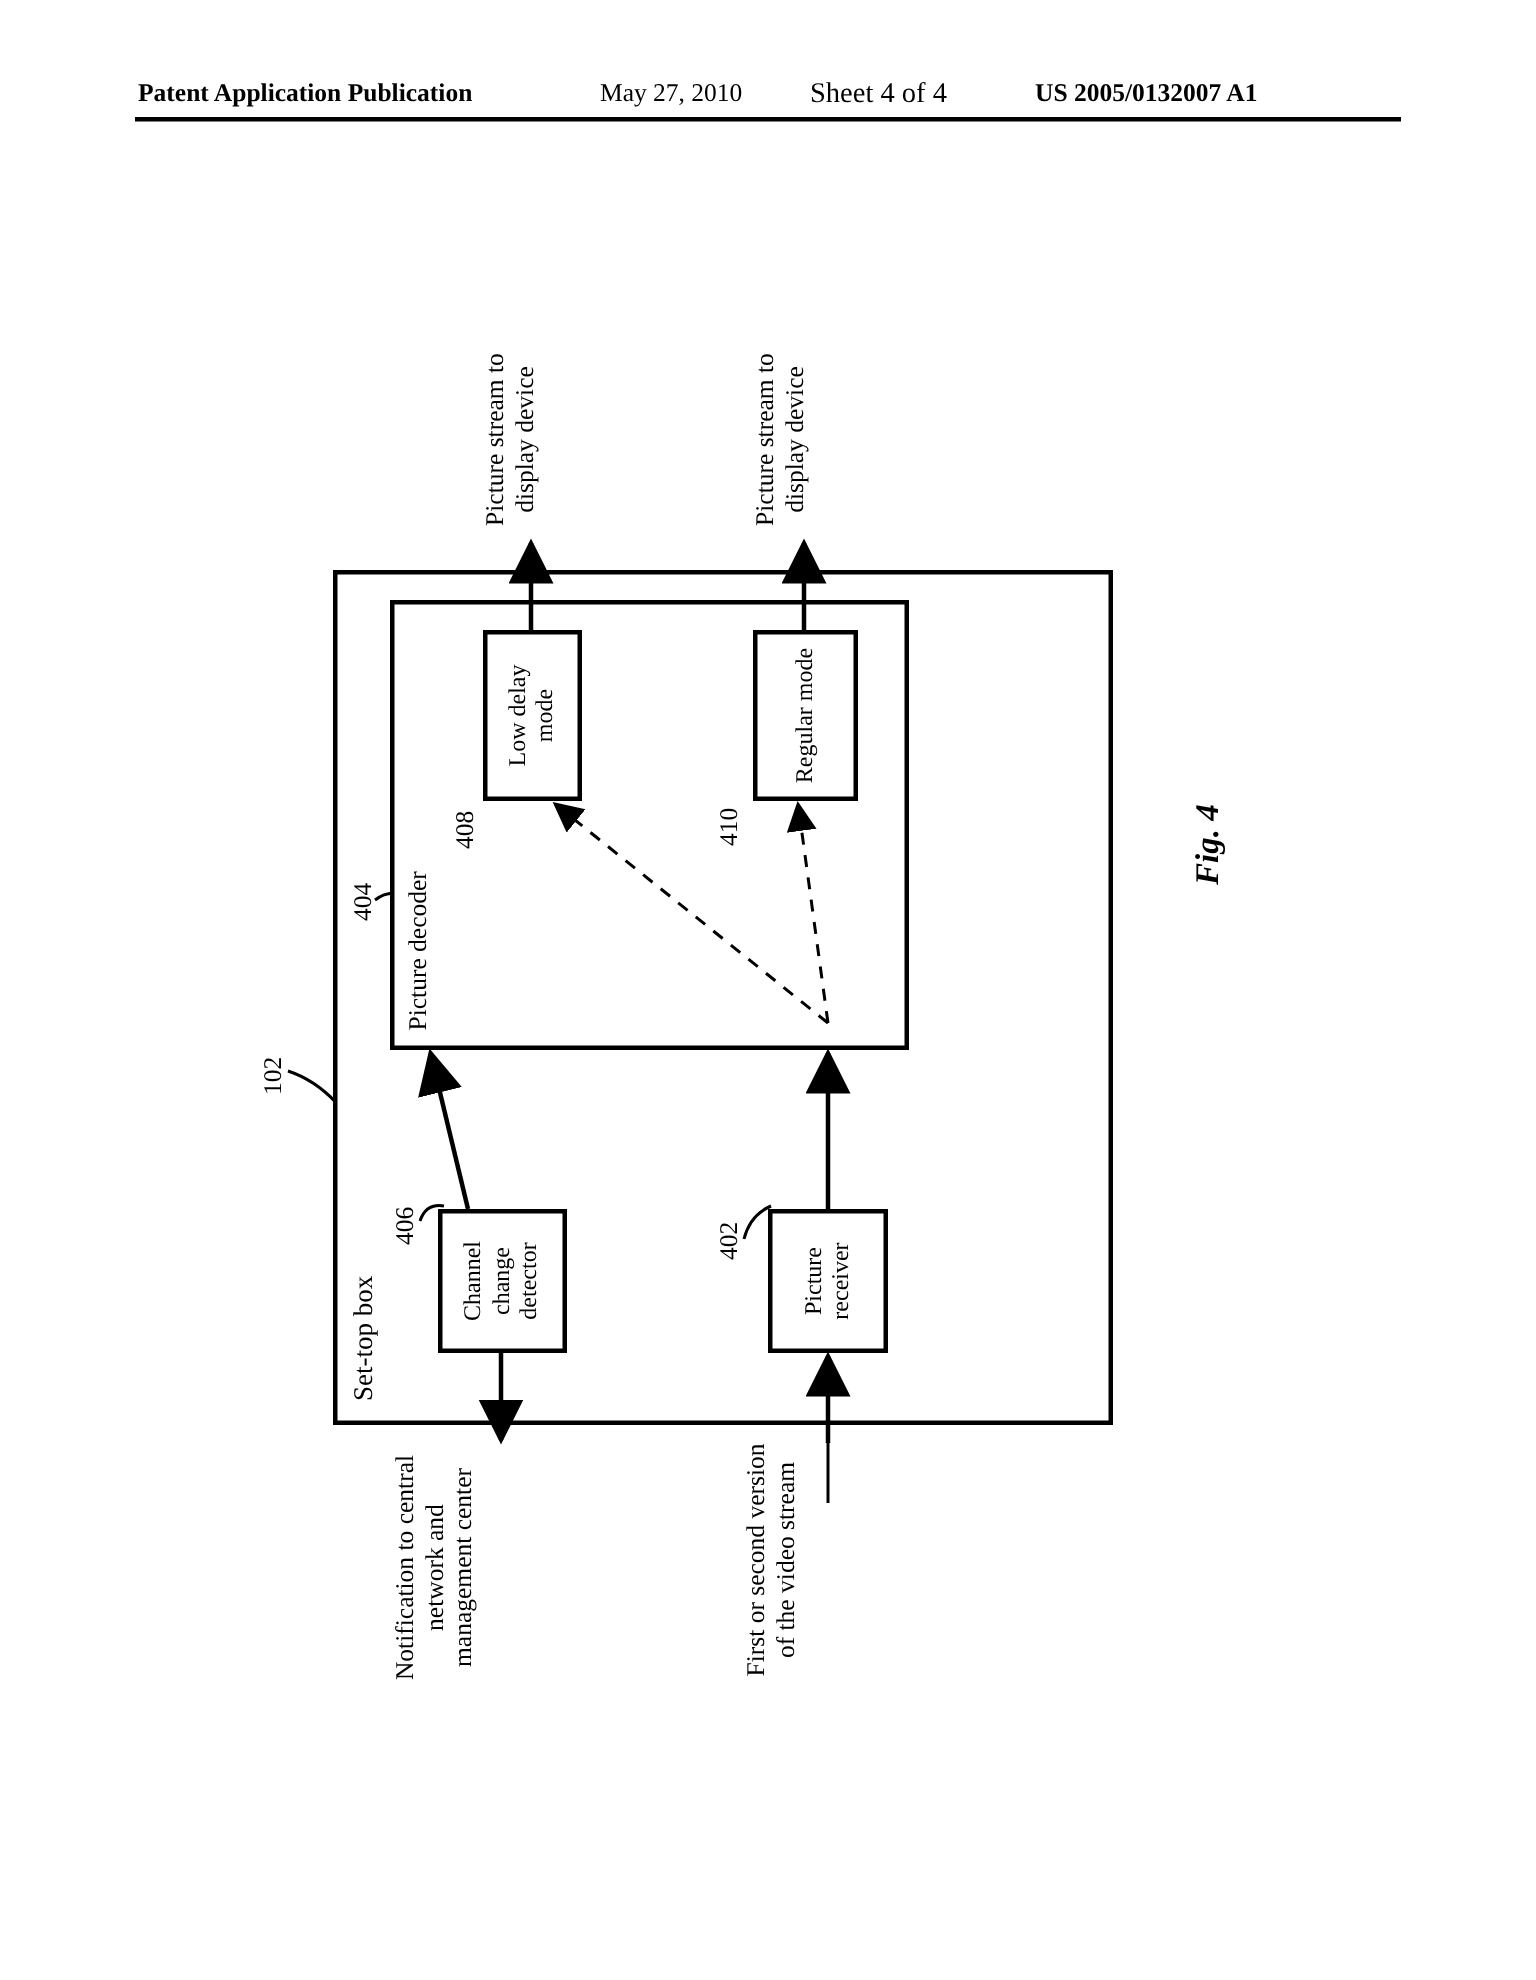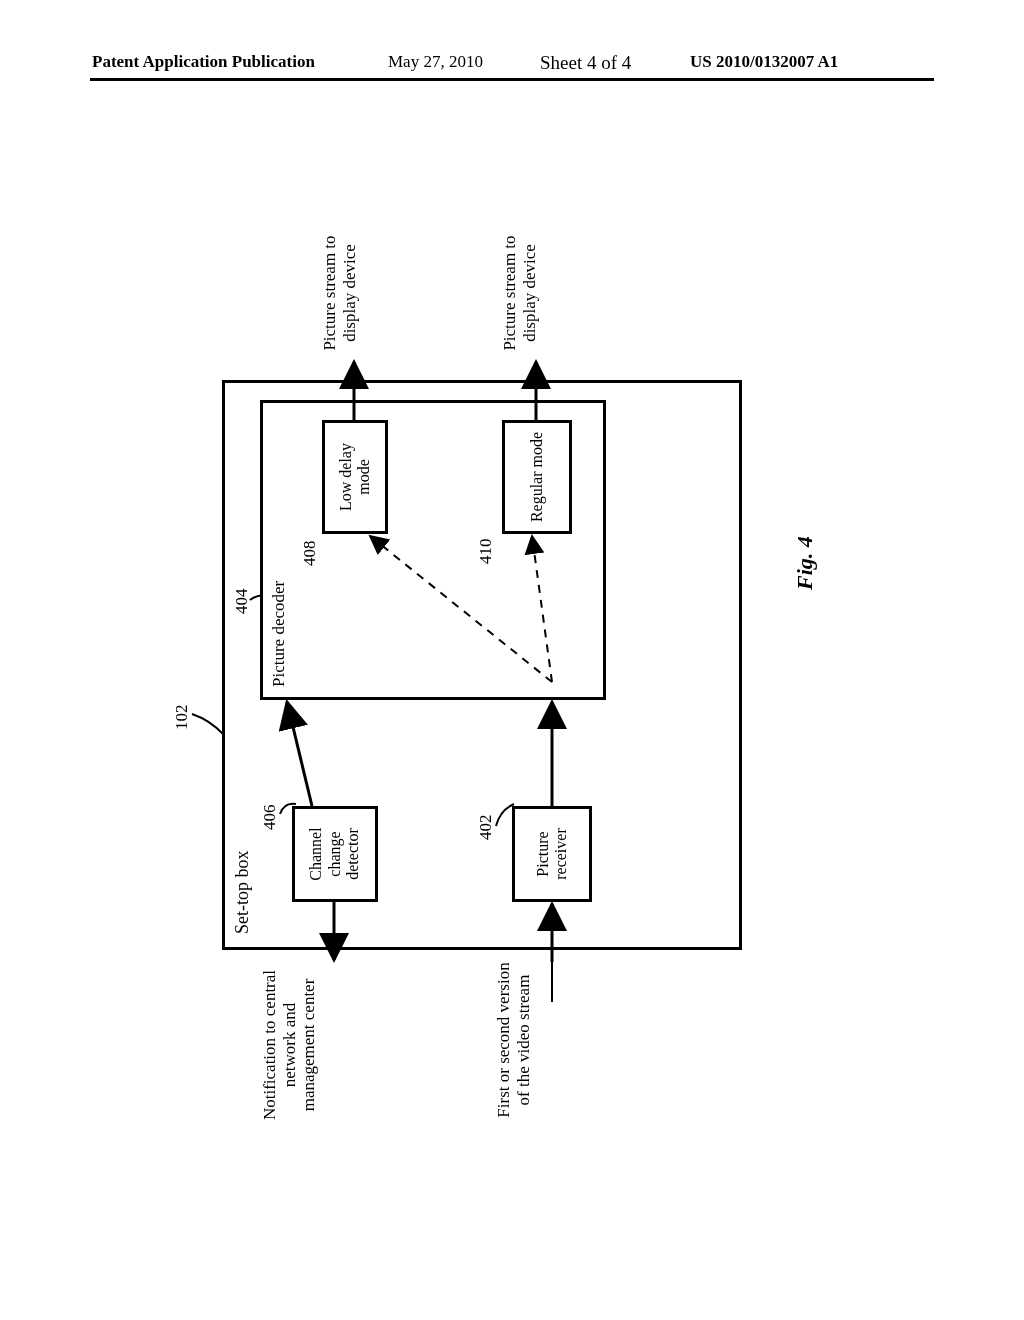--- a/index.html
+++ b/index.html
@@ -1,20 +1,20 @@
 <!DOCTYPE html>
 <html><head>
 <meta charset="utf-8">
 <style>
   * { box-sizing: border-box; margin: 0; padding: 0; }
   html, body { width: 1024px; height: 1320px; background: #fff; font-family: "Times New Roman", serif; }
   .page { position: relative; width: 1024px; height: 1320px; }
   .header-line { position: absolute; top: 78px; left: 90px; width: 844px; height: 3px; background: #000; }
   .header-left { position: absolute; top: 52px; left: 92px; font-weight: bold; font-size: 17px; }
-  .header-mid { position: absolute; top: 52px; left: 388px; font-size: 17px; }
+  .header-mid { position: absolute; top: 52px; left: 400px; font-size: 17px; }
   .header-right-a { position: absolute; top: 52px; left: 540px; font-size: 19px; }
   .header-right-b { position: absolute; top: 52px; left: 690px; font-weight: bold; font-size: 17px; }
 
   .diagram { position: absolute; top: 150px; left: 0; width: 1024px; height: 1100px; }
   .rotwrap { position: absolute; left: 512px; top: 550px; transform: translate(-50%, -50%) rotate(-90deg); transform-origin: center center; }
   .canvas { position: relative; width: 900px; height: 760px; }
 
   .outer-box { position: absolute; left: 200px; top: 90px; width: 570px; height: 520px; border: 3px solid #000; }
   .stb-label { position: absolute; left: 216px; top: 100px; font-size: 18px; }
 
@@ -44,21 +44,21 @@
 
   svg { position: absolute; left: 0; top: 0; }
 </style>
 </head>
 <body>
 
 <div class="page">
   <div class="header-left">Patent Application Publication</div>
   <div class="header-mid">May 27, 2010</div>
   <div class="header-right-a">Sheet 4 of 4</div>
-  <div class="header-right-b">US 2010/0132007 A1</div>
+  <div class="header-right-b">US 2005/0132007 A1</div>
   <div class="header-line"></div>
 
   <div class="diagram">
     <div class="rotwrap">
       <div class="canvas">
 
         <div class="ref r102">102</div>
         <svg width="900" height="760">
 
           <path d="M436 60 Q 430 78 415 92" stroke="#000" stroke-width="2" fill="none"></path>

